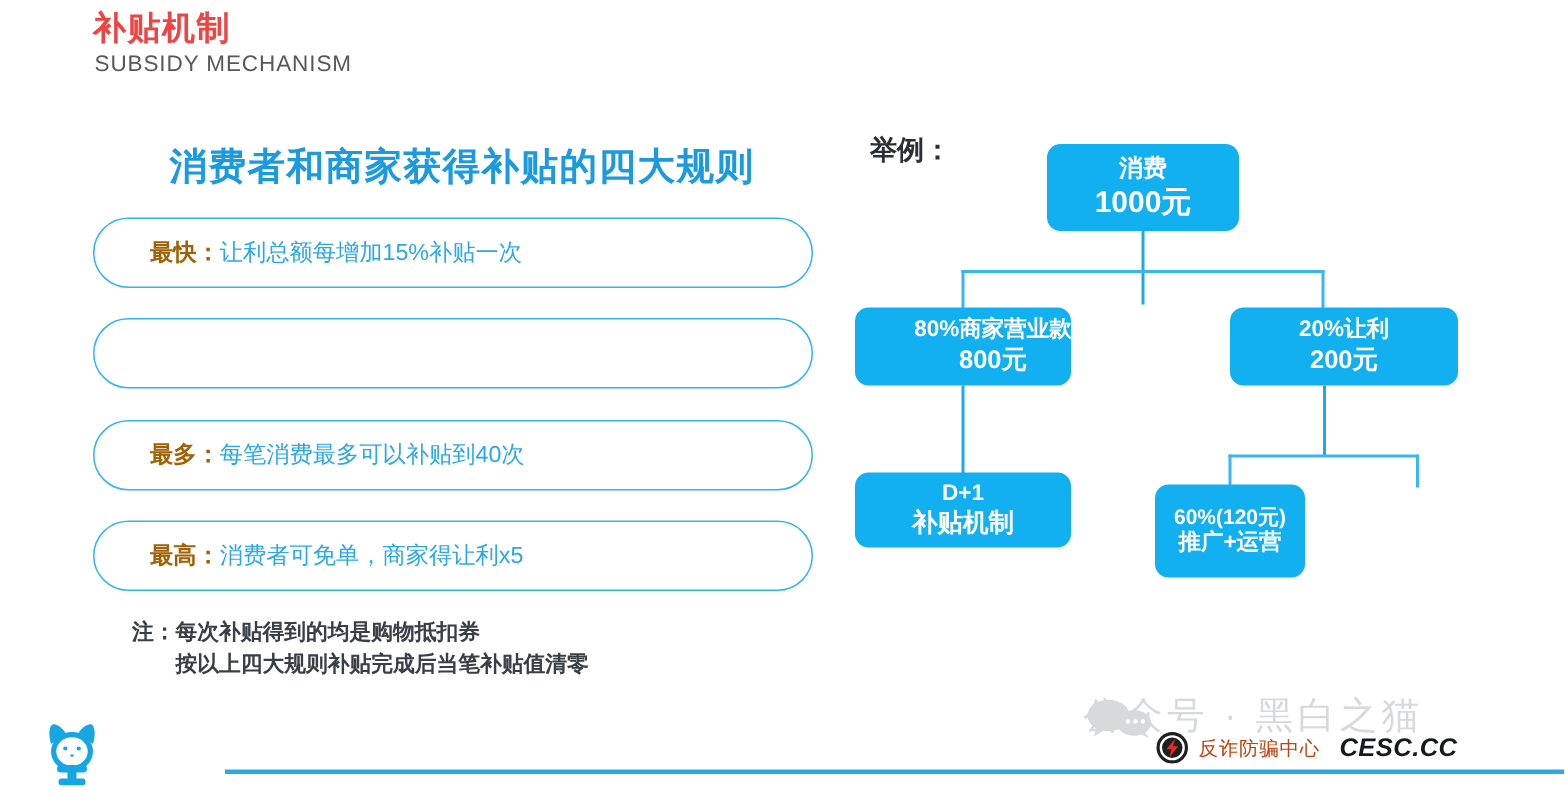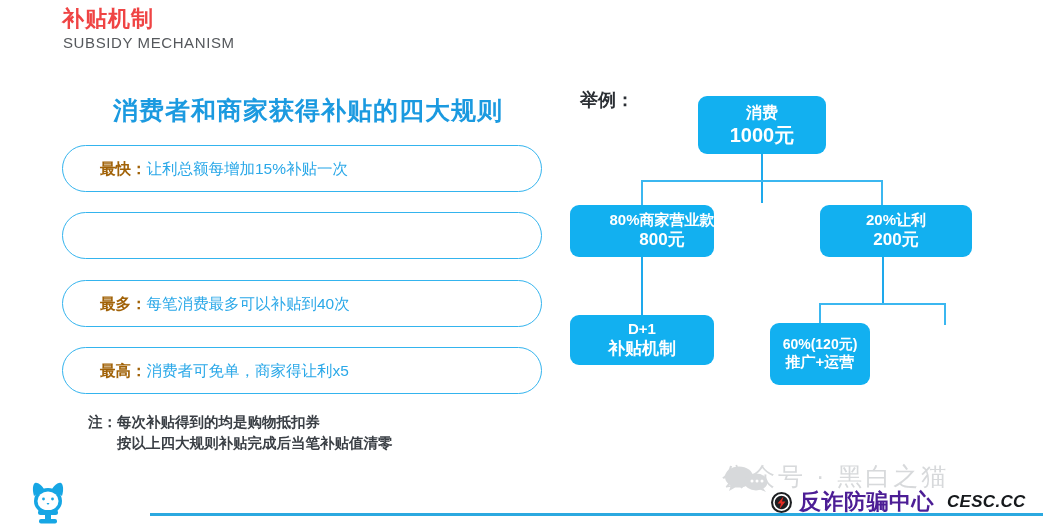--- a/index.html
+++ b/index.html
@@ -201,23 +201,23 @@
     align-items: center;
     white-space: nowrap;
   }
   .cesc-badge {
     width: 23px;
     height: 23px;
     margin-right: 6px;
     flex: 0 0 auto;
   }
   .cesc-cn {
-    font-size: 22px;
-    font-weight: bold;
-    color: #4c1d95;
+    font-size: 13px;
+    font-weight: normal;
+    color: #c2410c;
     letter-spacing: 0.5px;
   }
   .cesc-en {
     font-size: 17px;
     font-weight: bold;
     font-style: italic;
     color: #16191c;
     margin-left: 13px;
     letter-spacing: 0.3px;
   }

